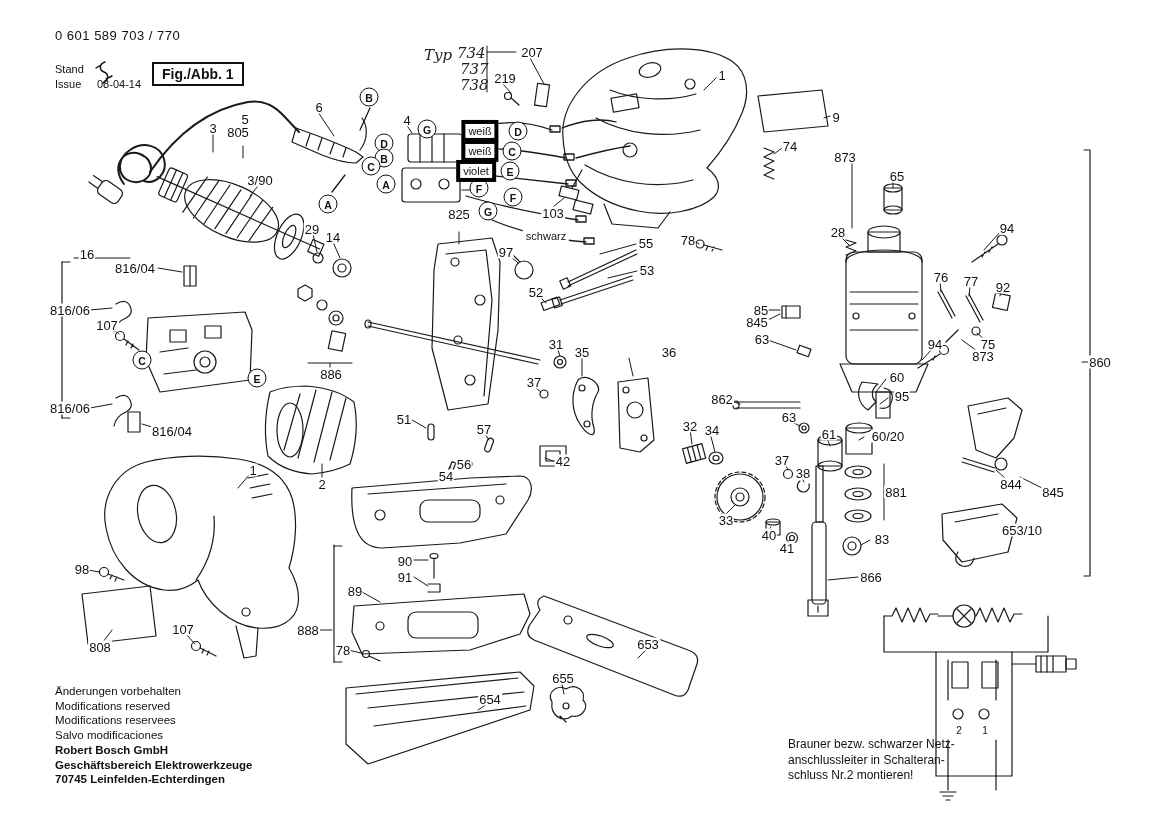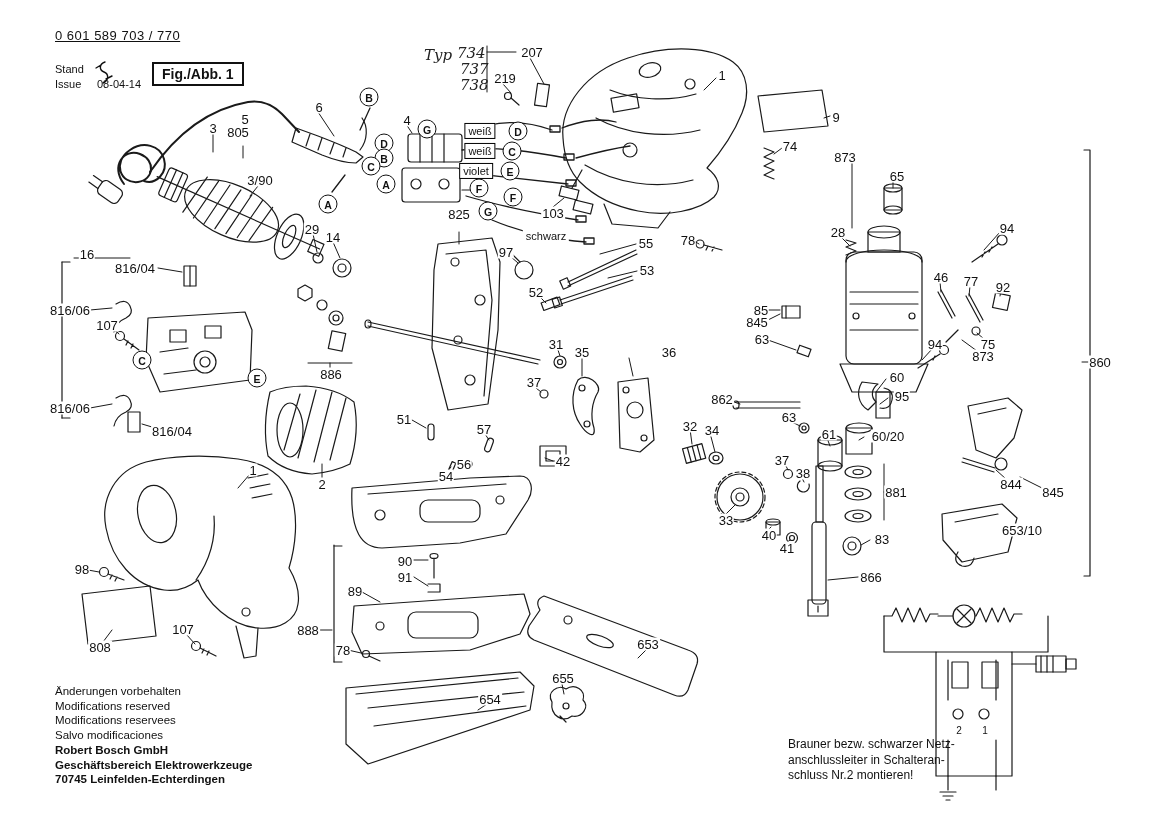--- a/index.html
+++ b/index.html
@@ -7,23 +7,23 @@
           font-family:"Liberation Sans", sans-serif; color:#111; }
   svg.art { position:absolute; left:0; top:0; }
   #overlay { position:absolute; left:0; top:0; width:100%; height:100%;padding-left:27px; }
   .callout { position:absolute; transform:translate(-50%,-50%); font-size:13px; line-height:1;
              background:#fff; padding:0 1px; white-space:nowrap; }
   .callout.s { font-size:10px; background:transparent; }
   .badge { position:absolute; transform:translate(-50%,-50%); width:17px; height:17px;
            border:1.6px solid #111; border-radius:50%; background:#fff; font-size:10.5px;
            font-weight:bold; display:flex; align-items:center; justify-content:center; }
   .wire-label { position:absolute; transform:translate(-50%,-50%); font-size:11px; line-height:1.1;
-                border:1px solid #000000; background:#fff; padding:1px 3px; white-space:nowrap; }
+                border:4px solid #000000; background:#fff; padding:1px 3px; white-space:nowrap; }
   .wire-label.plain { border:none; }
-  .doc-number { position:absolute; left:55px; top:28px; font-size:13px; letter-spacing:.5px;text-decoration:underline; }
+  .doc-number { position:absolute; left:55px; top:28px; font-size:13px; letter-spacing:.5px; }
   .stand-issue { position:absolute; left:55px; top:62px; font-size:11px; line-height:1.35; }
   .stand-issue .sym { position:absolute; left:36px; top:-2px; }
   .stand-issue .date { position:absolute; left:42px; top:15px; white-space:nowrap; }
   .fig-box { position:absolute; left:152px; top:62px; border:2px solid #111; font-weight:bold;
              font-size:14px; padding:2px 8px; background:#fff; }
   .typ-block { position:absolute; left:424px; top:44px; font-family:"DejaVu Serif", serif;
                font-style:italic; font-size:15px; color:#222; }
   .typ-block .lbl { position:absolute; left:0; top:2px; }
   .typ-block .v0 { position:absolute; left:33px; top:0; }
   .typ-block .v1 { position:absolute; left:36px; top:16px; }
@@ -444,21 +444,21 @@
       <div class="callout" style="left: 404px; top: 419px;">51</div>
       <div class="callout" style="left: 484px; top: 429px;">57</div>
       <div class="callout" style="left: 464px; top: 464px;">56</div>
       <div class="callout" style="left: 446px; top: 476px;">54</div>
       <div class="callout" style="left: 563px; top: 461px;">42</div>
       <div class="callout" style="left: 322px; top: 484px;">2</div>
       <div class="callout" style="left: 253px; top: 470px;">1</div>
       <div class="callout" style="left: 761px; top: 310px;">85</div>
       <div class="callout" style="left: 757px; top: 322px;">845</div>
       <div class="callout" style="left: 762px; top: 339px;">63</div>
-      <div class="callout" style="left: 941px; top: 277px;">46</div>
+      <div class="callout" style="left: 941px; top: 277px;">76</div>
       <div class="callout" style="left: 971px; top: 281px;">77</div>
       <div class="callout" style="left: 1003px; top: 287px;">92</div>
       <div class="callout" style="left: 988px; top: 344px;">75</div>
       <div class="callout" style="left: 983px; top: 356px;">873</div>
       <div class="callout" style="left: 935px; top: 344px;">94</div>
       <div class="callout" style="left: 1100px; top: 362px;">860</div>
       <div class="callout" style="left: 722px; top: 399px;">862</div>
       <div class="callout" style="left: 789px; top: 417px;">63</div>
       <div class="callout" style="left: 829px; top: 434px;">61</div>
       <div class="callout" style="left: 897px; top: 377px;">60</div>

